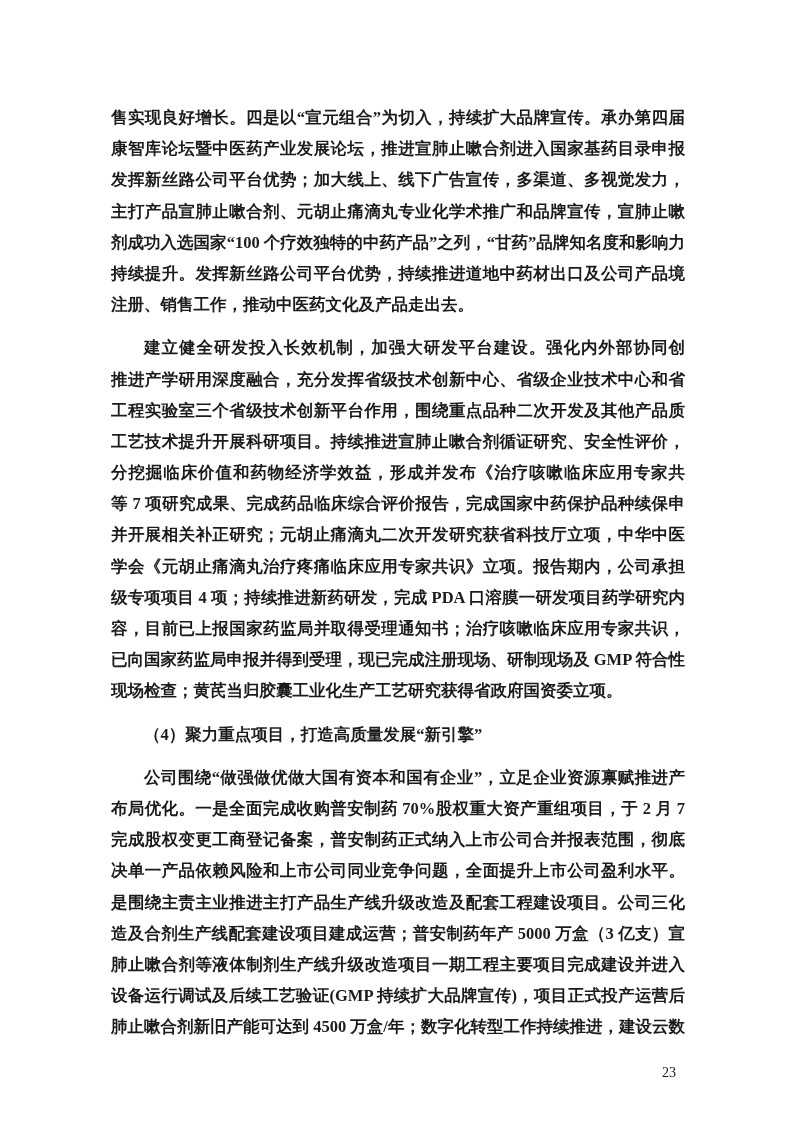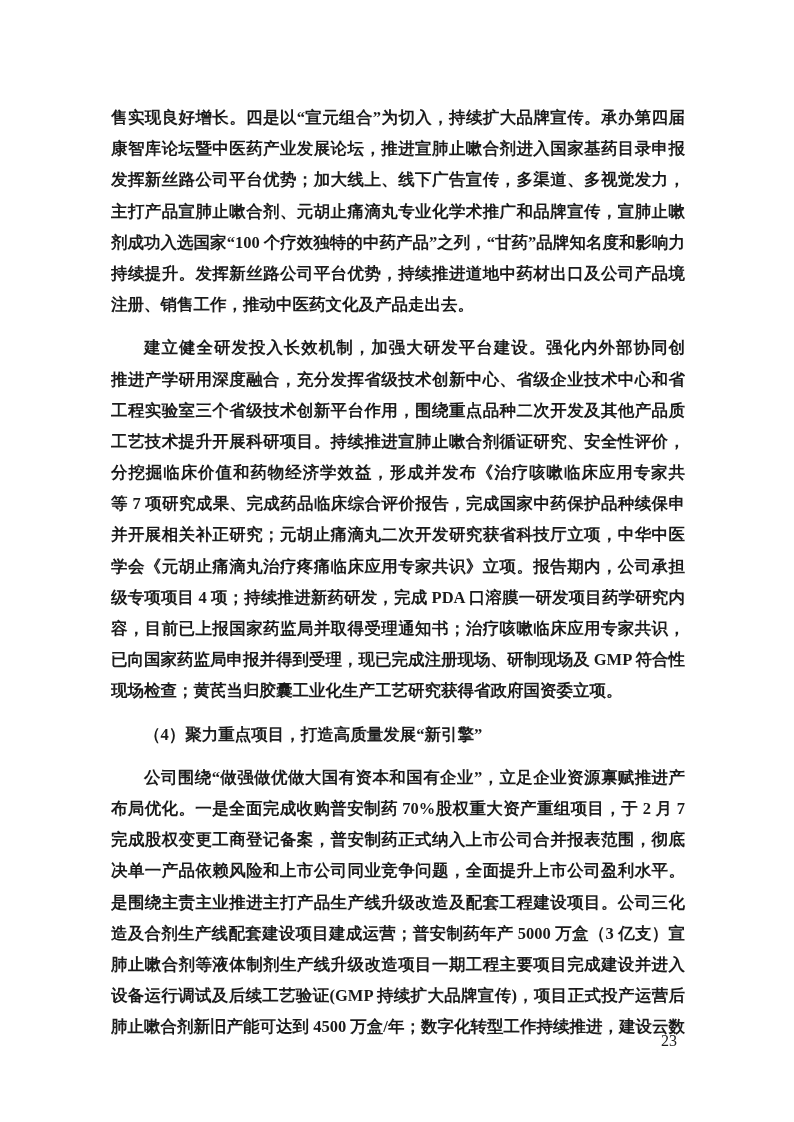--- a/index.html
+++ b/index.html
@@ -33,24 +33,24 @@
   }
   
   .j   { text-align-last: justify; }
   
   .end { text-align-last: left; }
   
   .ind { text-indent: 2em; }
   .pagenum {
     position: absolute;
     left: 649px;
-    top: 1032px;
+    top: 1064px;
     width: 40px;
     text-align: center;
-    font-size: 16px;
+    font-size: 14px;
     line-height: 17px;
     color: #1b1b1b;
   }
 </style>
 </head>
 <body>
 
 <div class="page">
 
   <div class="textblock">

